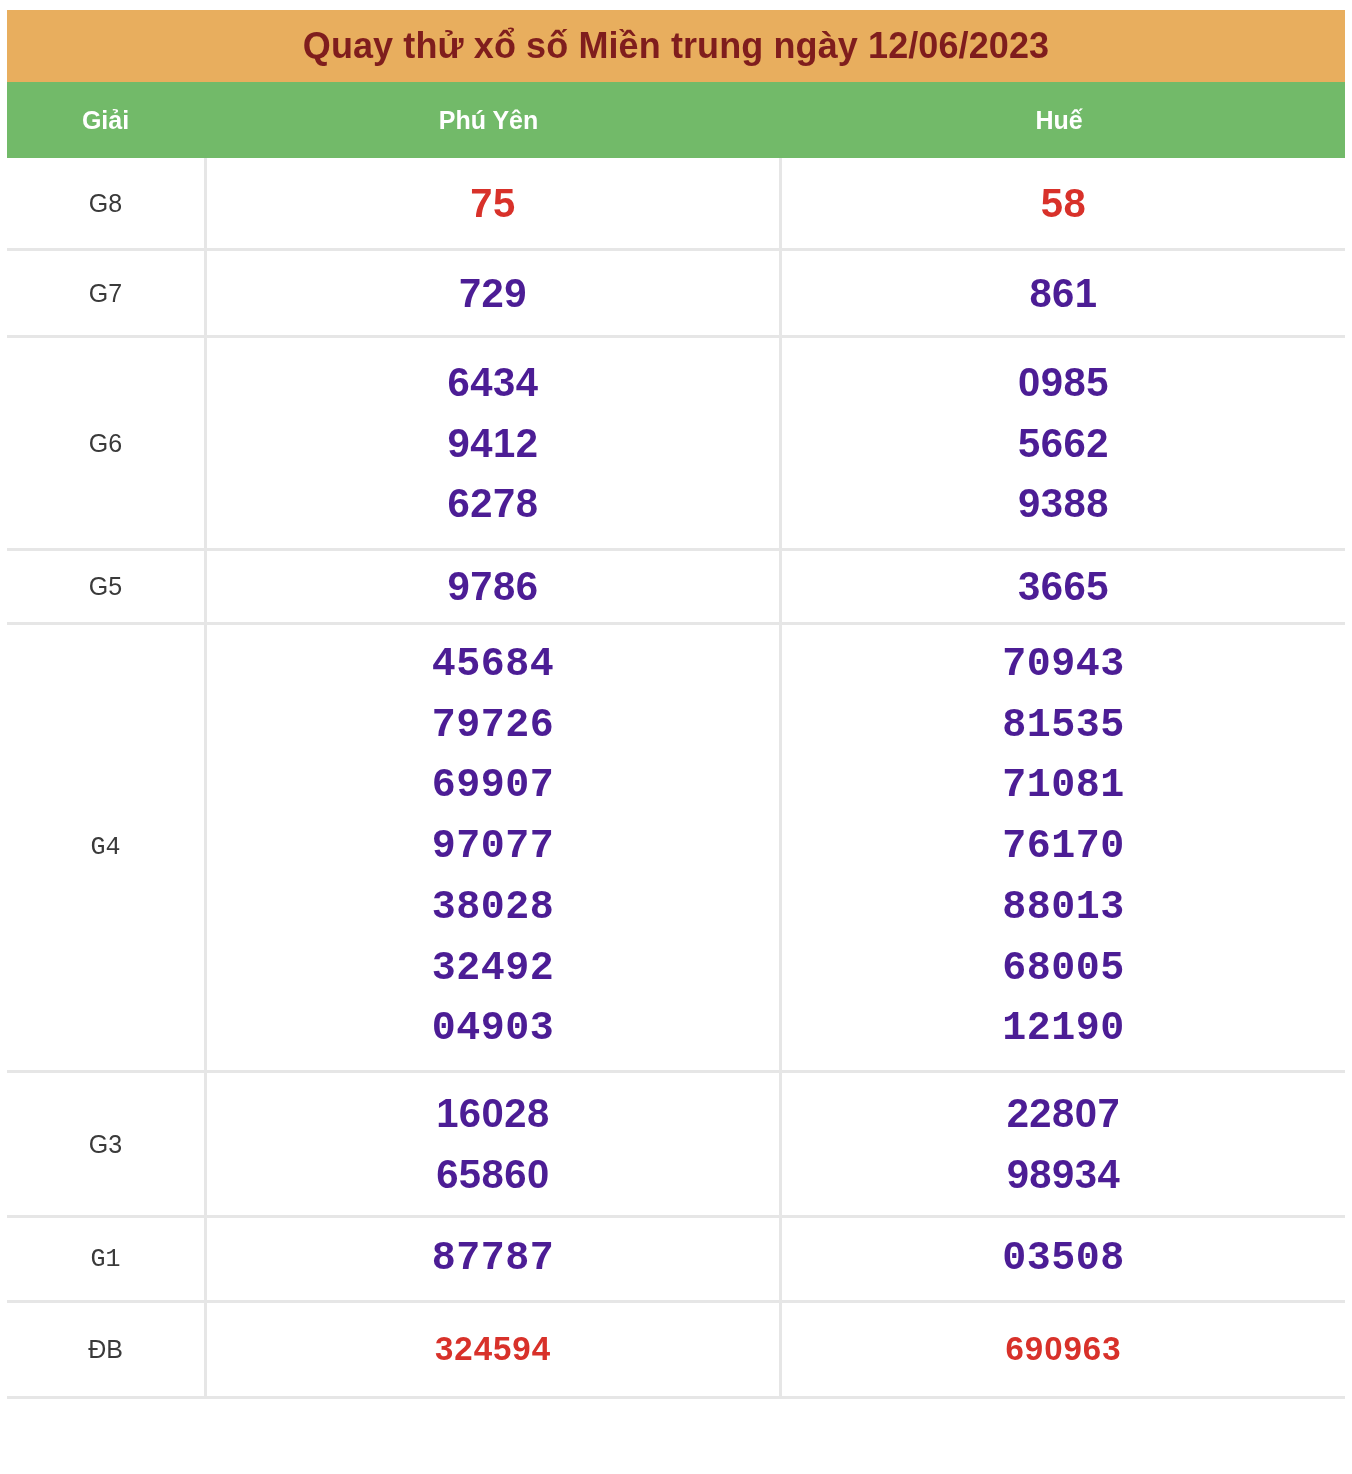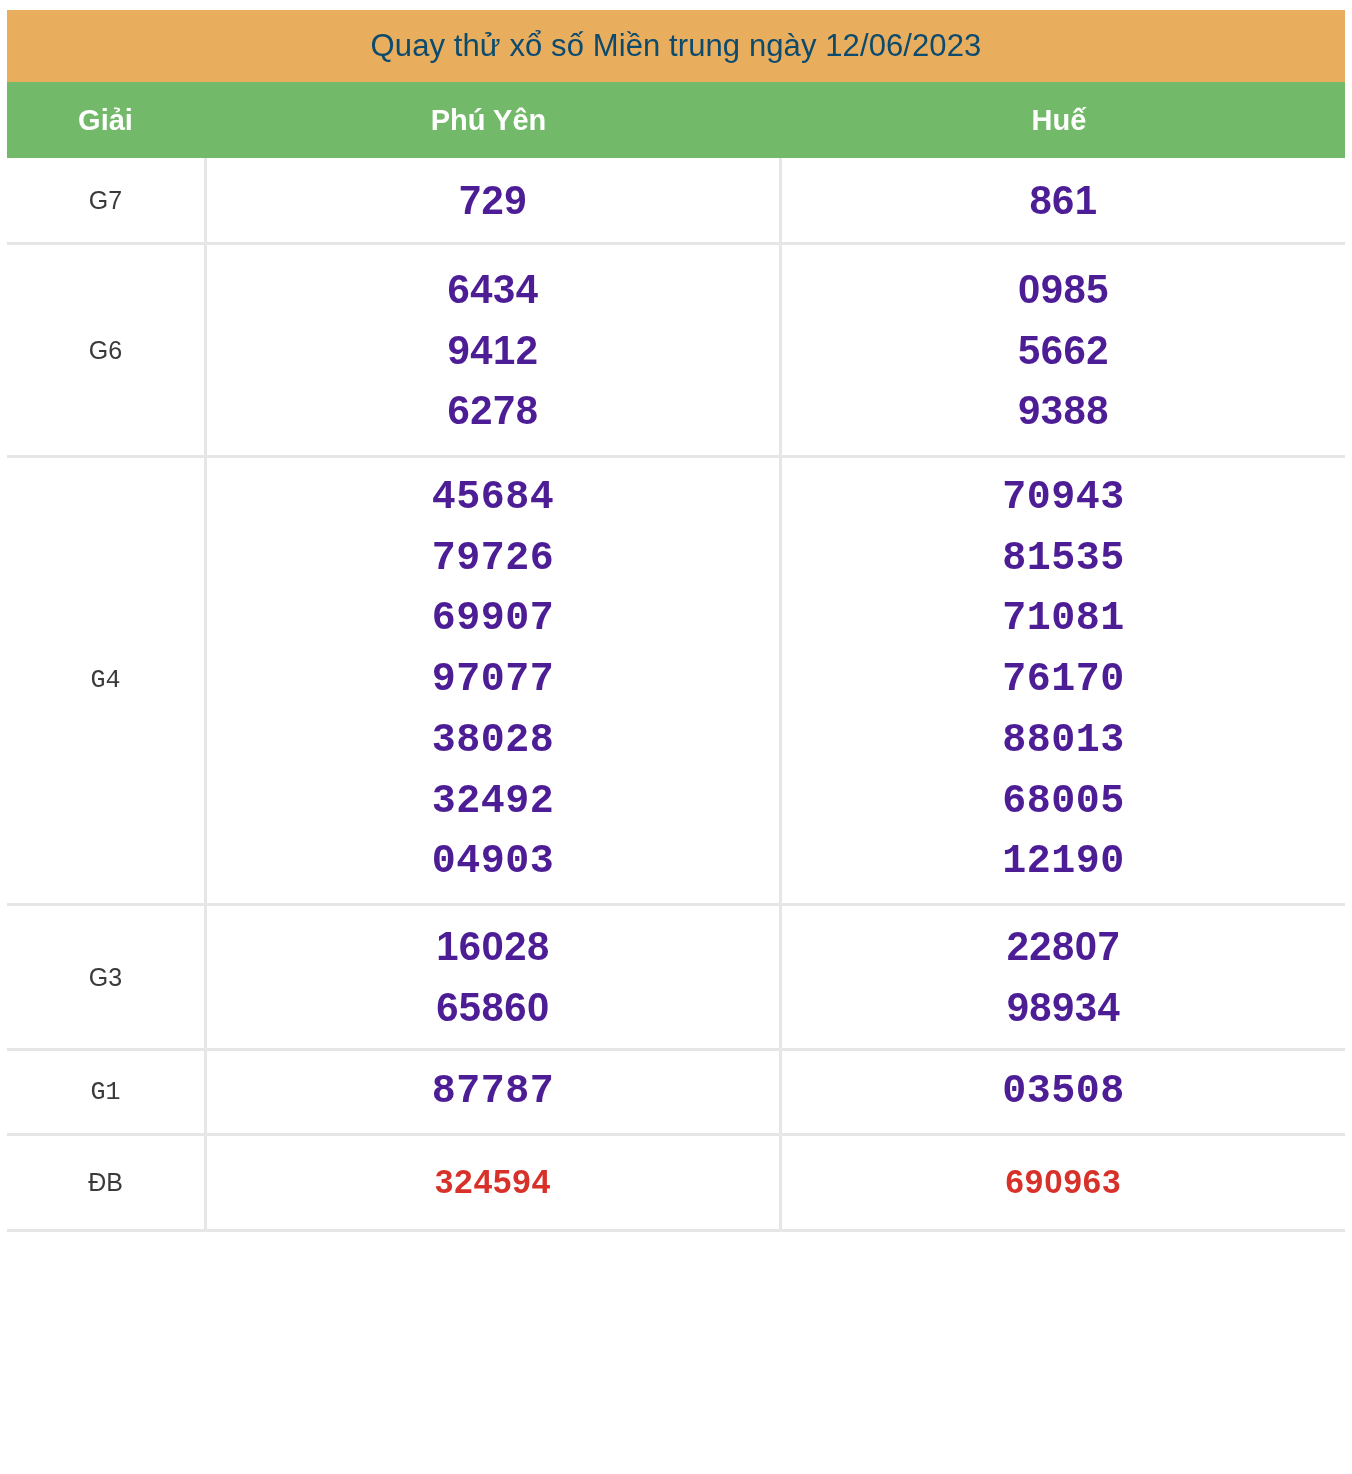--- a/index.html
+++ b/index.html
@@ -24,36 +24,36 @@
 
   
   .title-bar {
     height: 72px;
     background: #e8ae5e;
     display: flex;
     align-items: center;
     justify-content: center;
   }
   .title-text {
-    font-size: 31px;
-    font-weight: normal;
-    color: #0c4a6e;
+    font-size: 36px;
+    font-weight: bold;
+    color: #7f1d1d;
     letter-spacing: 0.1px;
     white-space: nowrap;
   }
 
   
   .col-head {
     height: 76px;
     background: #72ba69;
     display: flex;
     align-items: center;
   }
   .col-head .hcell {
-    font-size: 29px;
+    font-size: 25px;
     font-weight: bold;
     color: #ffffff;
     text-align: center;
     white-space: nowrap;
   }
   .c1 { width: 197px; flex: 0 0 197px; }
   .c2 { width: 572px; flex: 0 0 572px; }
   .c3 { flex: 1 1 auto; }
 
   
@@ -116,40 +116,58 @@
   </div>
 
   <div class="col-head">
     <div class="hcell c1">Giải</div>
     <div class="hcell c3">Phú Yên</div>
     <div class="hcell c2">Huế</div>
   </div>
 
   <table class="tbl">
     <tbody id="results-body">
+        <tr class="r-g8">
+          <td class="prize">G8</td>
+          <td class="val-hue">
+            <span class="num stack red">75</span>
+          </td>
+          <td class="val-py">
+            <span class="num stack red">58</span>
+          </td>
+        </tr>
         <tr class="r-g7">
           <td class="prize">G7</td>
           <td class="val-hue">
             <span class="num stack">729</span>
           </td>
           <td class="val-py">
             <span class="num stack">861</span>
           </td>
         </tr>
         <tr class="r-g6">
           <td class="prize">G6</td>
           <td class="val-hue">
             <span class="num stack">6434</span>
             <span class="num stack">9412</span>
             <span class="num stack">6278</span>
           </td>
           <td class="val-py">
             <span class="num stack">0985</span>
             <span class="num stack">5662</span>
             <span class="num stack">9388</span>
+          </td>
+        </tr>
+        <tr class="r-g5">
+          <td class="prize">G5</td>
+          <td class="val-hue">
+            <span class="num stack">9786</span>
+          </td>
+          <td class="val-py">
+            <span class="num stack">3665</span>
           </td>
         </tr>
         <tr class="r-g4">
           <td class="prize">G4</td>
           <td class="val-hue">
             <span class="num stack">45684</span>
             <span class="num stack">79726</span>
             <span class="num stack">69907</span>
             <span class="num stack">97077</span>
             <span class="num stack">38028</span>

